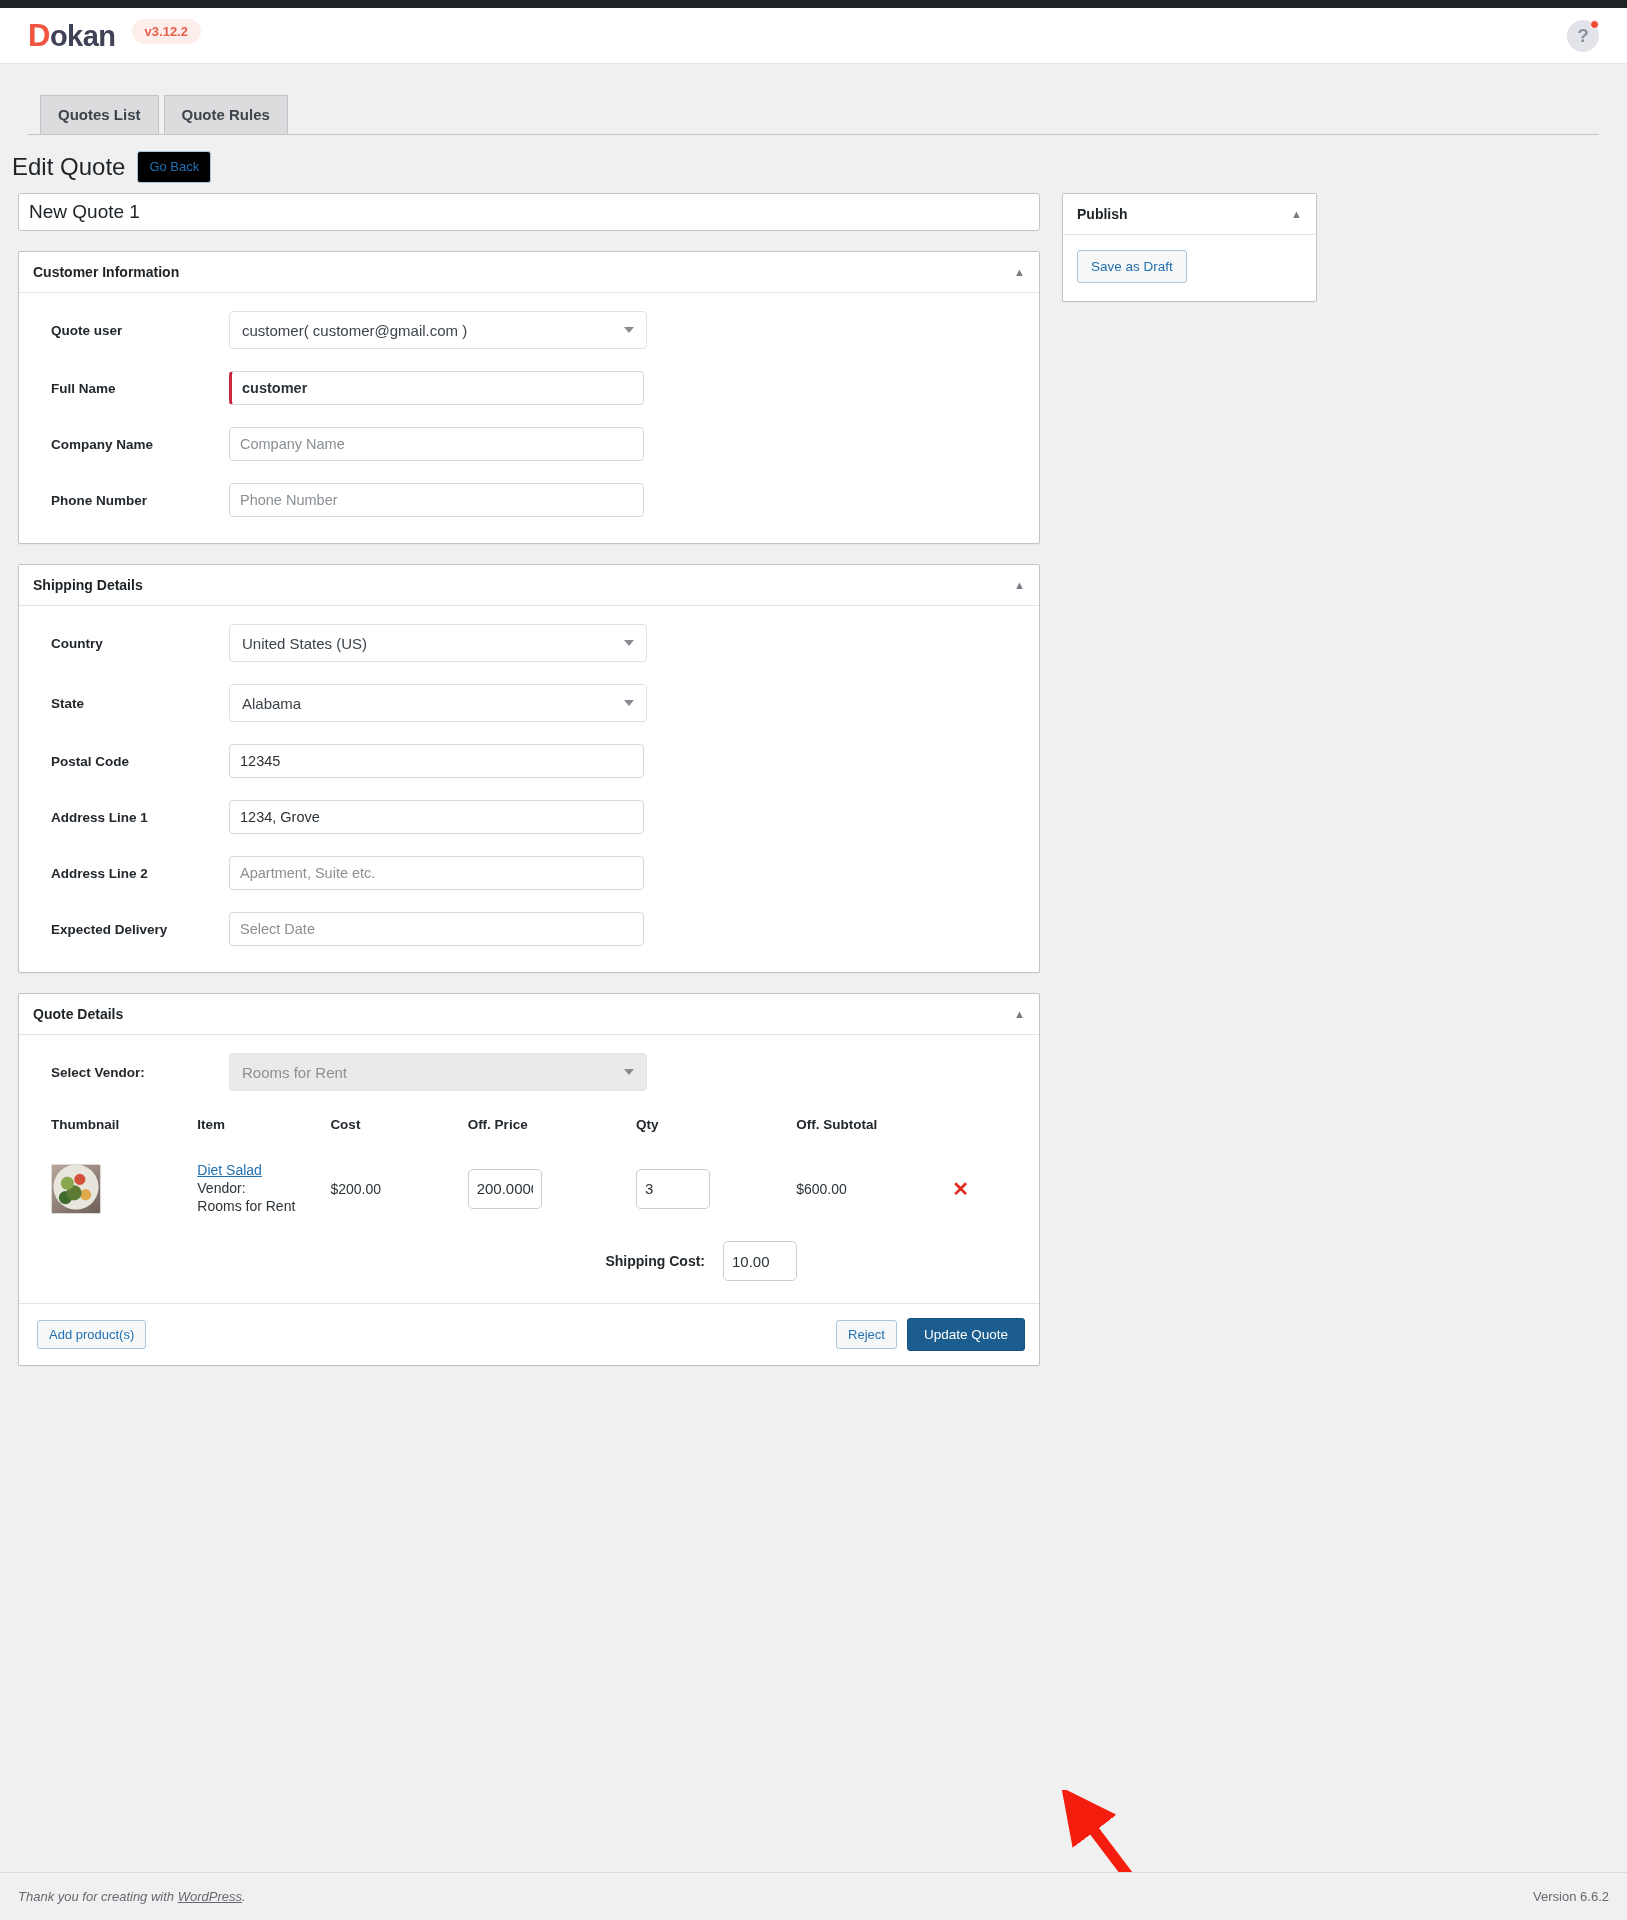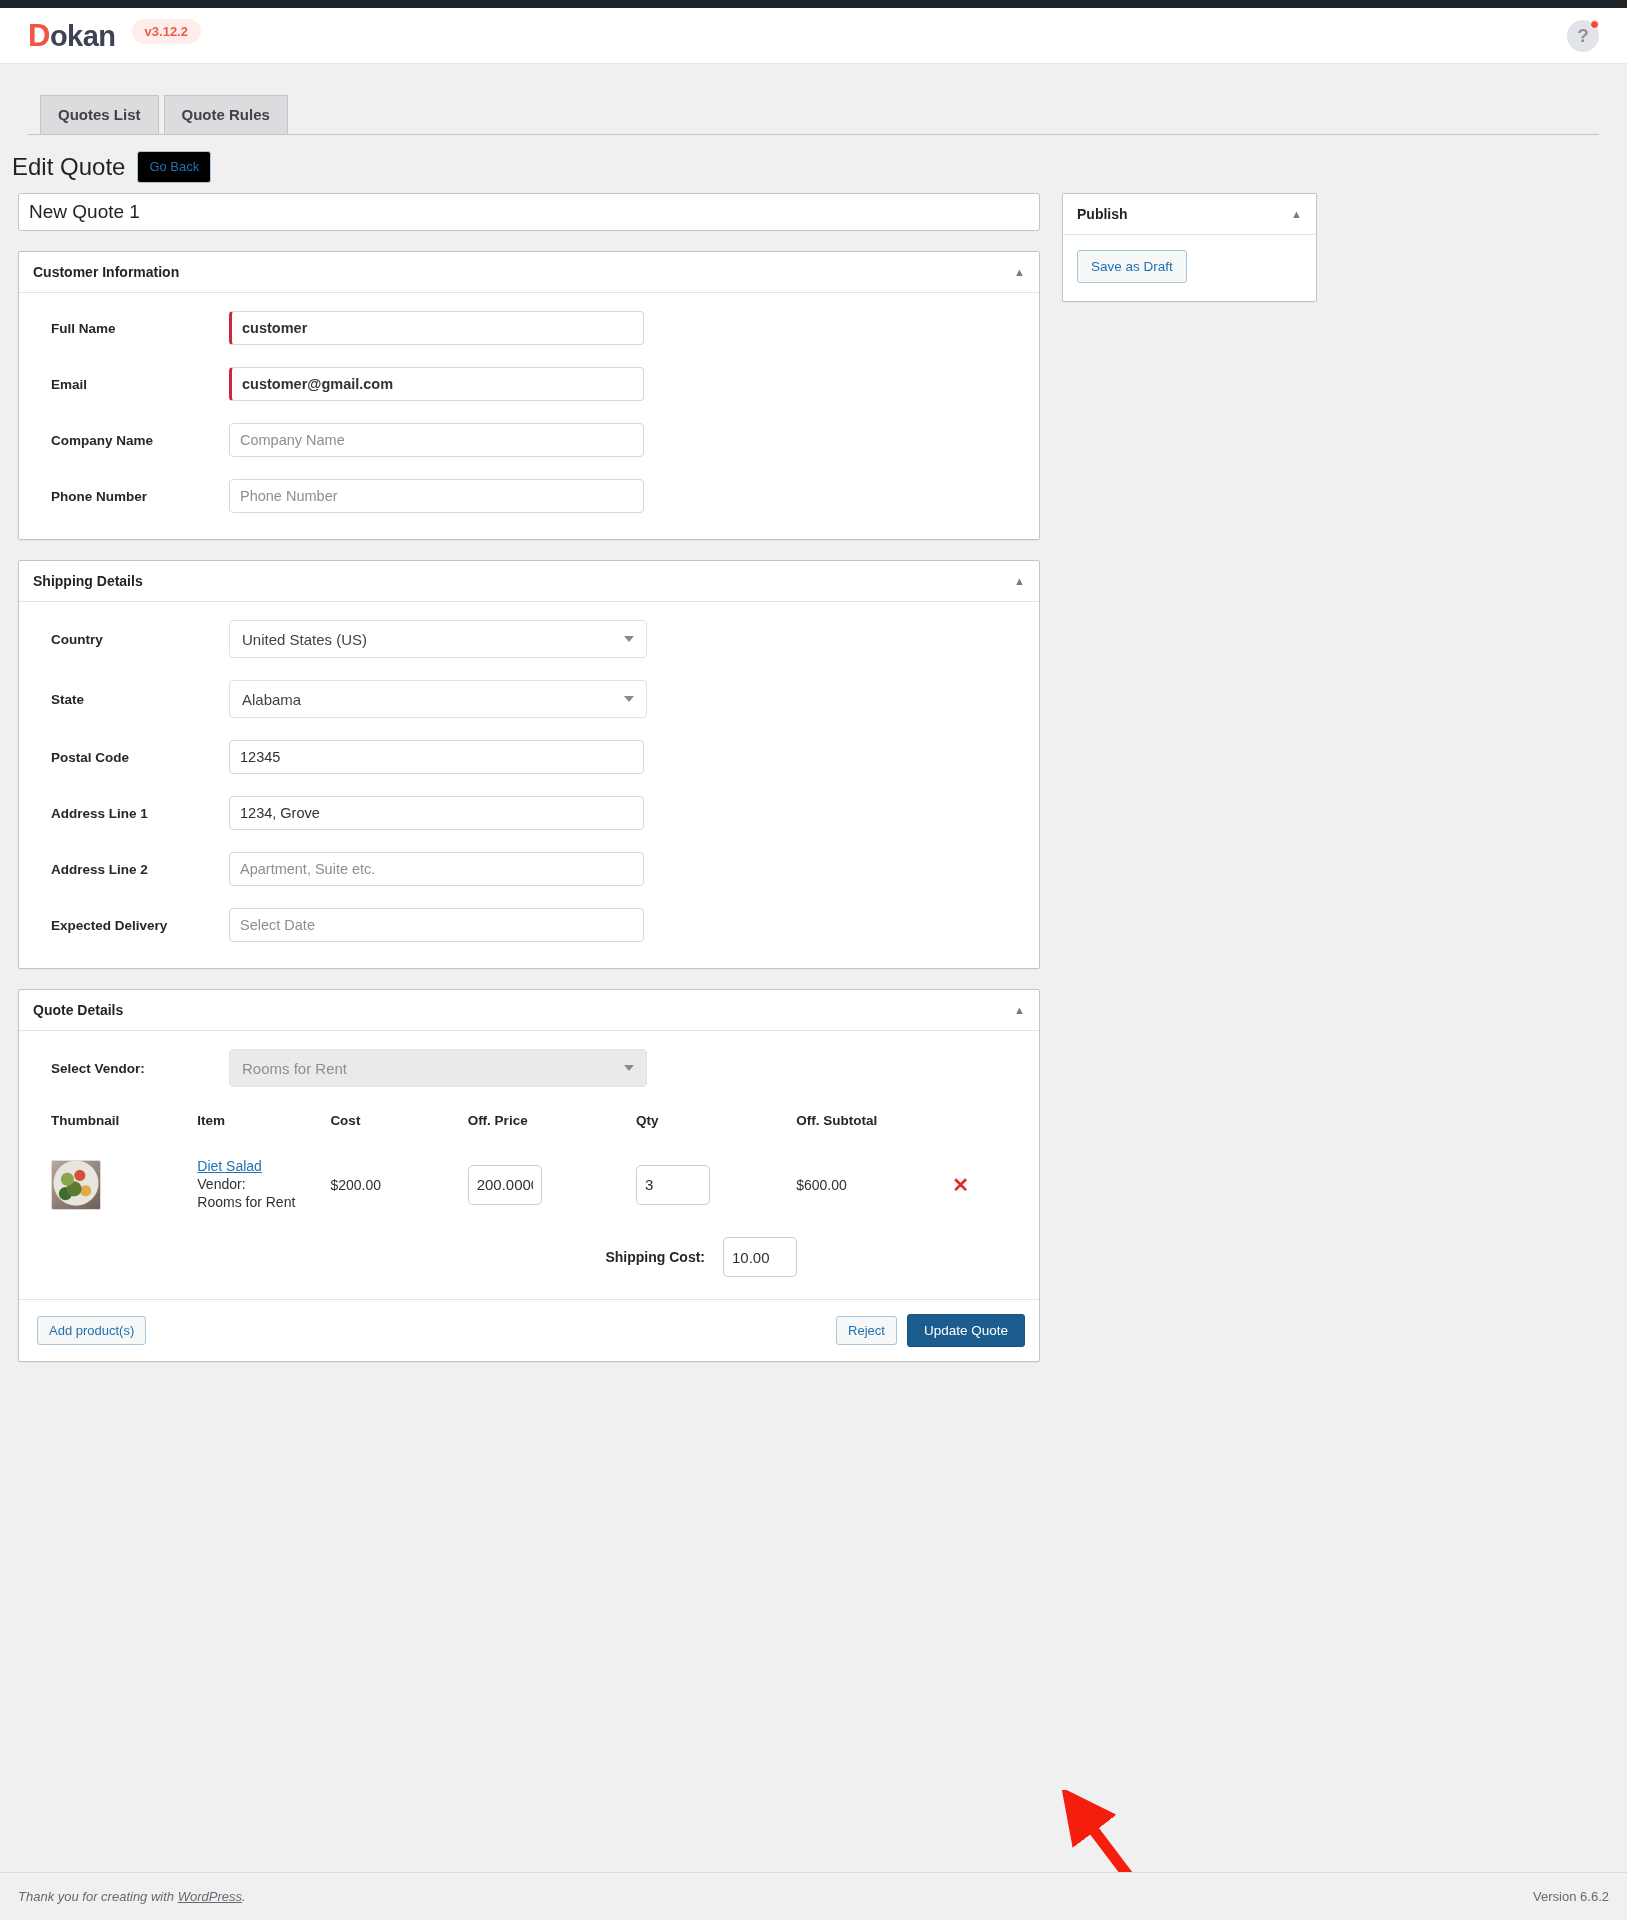--- a/index.html
+++ b/index.html
@@ -449,34 +449,37 @@
     <input class="title-input" type="text" value="New Quote 1" style="">
 
     
     <div class="panel">
       <div class="panel-head">
         <span>Customer Information</span>
         <span class="toggle-caret">▲</span>
       </div>
       <div class="panel-body">
 
+        <div class="form-row">
+          <div class="form-label">Quote user</div>
+          <div class="field-wrap">
+            <div class="select2">
+              <span>customer( customer@gmail.com )</span>
+              <span class="caret"></span>
+            </div>
+          </div>
+        </div>
 
         <div class="form-row">
           <div class="form-label">Full Name</div>
           <div class="field-wrap">
             <input class="text-input invalid" type="text" value="customer" style="">
           </div>
         </div>
 
-        <div class="form-row">
-          <div class="form-label">Email</div>
-          <div class="field-wrap">
-            <input class="text-input invalid" type="text" value="customer@gmail.com" style="">
-          </div>
-        </div>
 
         <div class="form-row">
           <div class="form-label">Company Name</div>
           <div class="field-wrap">
             <input class="text-input" type="text" placeholder="Company Name" style="">
           </div>
         </div>
 
         <div class="form-row">
           <div class="form-label">Phone Number</div>

